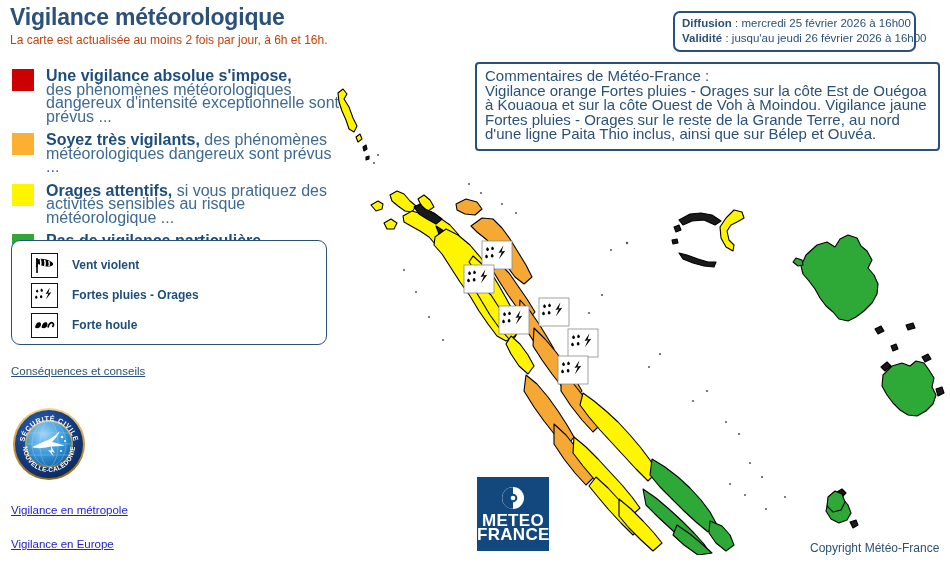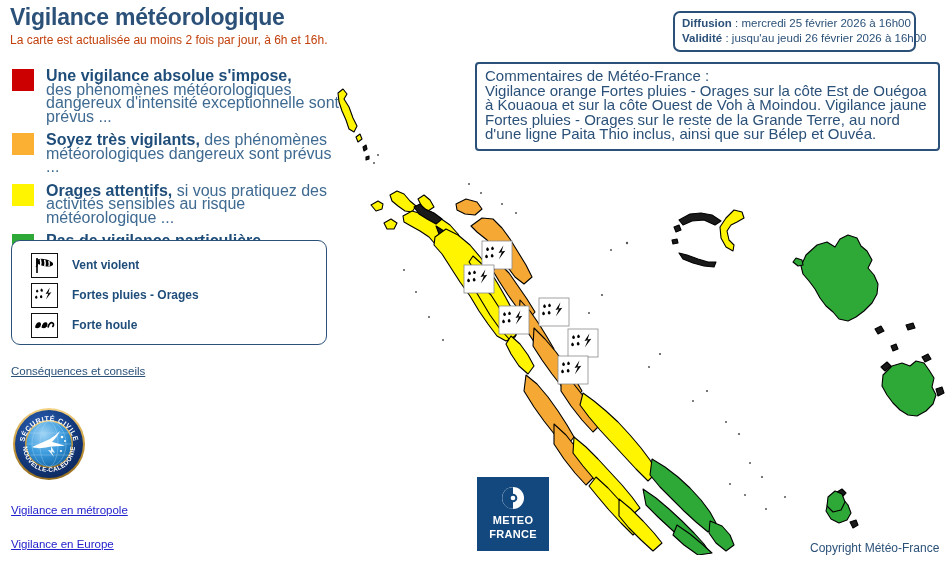--- a/index.html
+++ b/index.html
@@ -196,21 +196,21 @@
     color: #ffffff;
     text-align: center;
     font-weight: bold;
   }
   .mf-mark {
     margin: 9px auto 4px auto;
     width: 24px;
     height: 24px;
   }
   .mf-name {
-    font-size: 11px;
+    font-size: 17px;
     line-height: 13.5px;
     letter-spacing: 0.3px;
     text-align: center;
   }
 
   
   .copyright {
     position: absolute;
     left: 810px;
     top: 541px;

